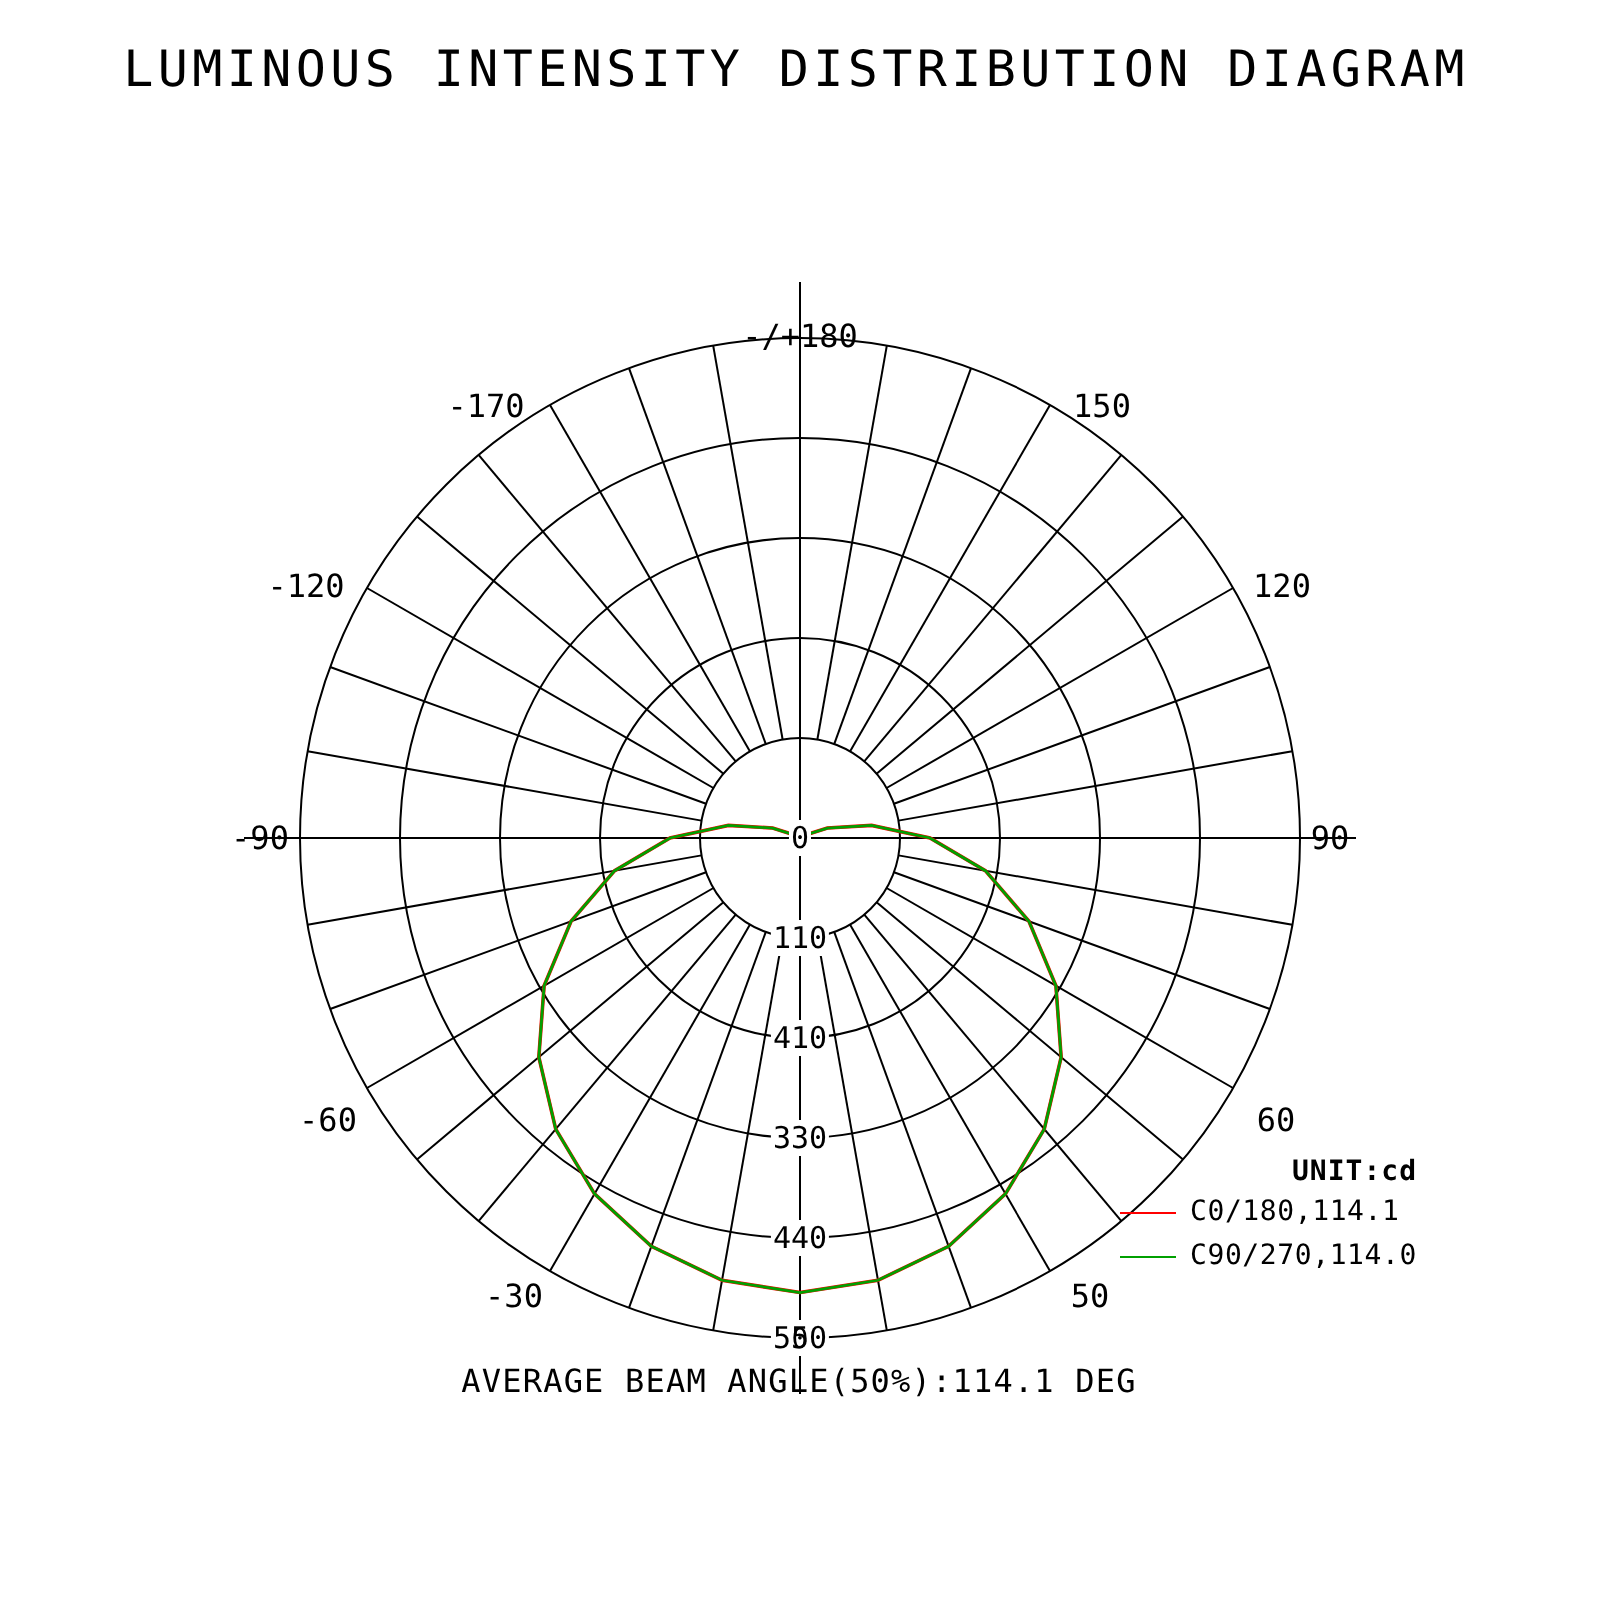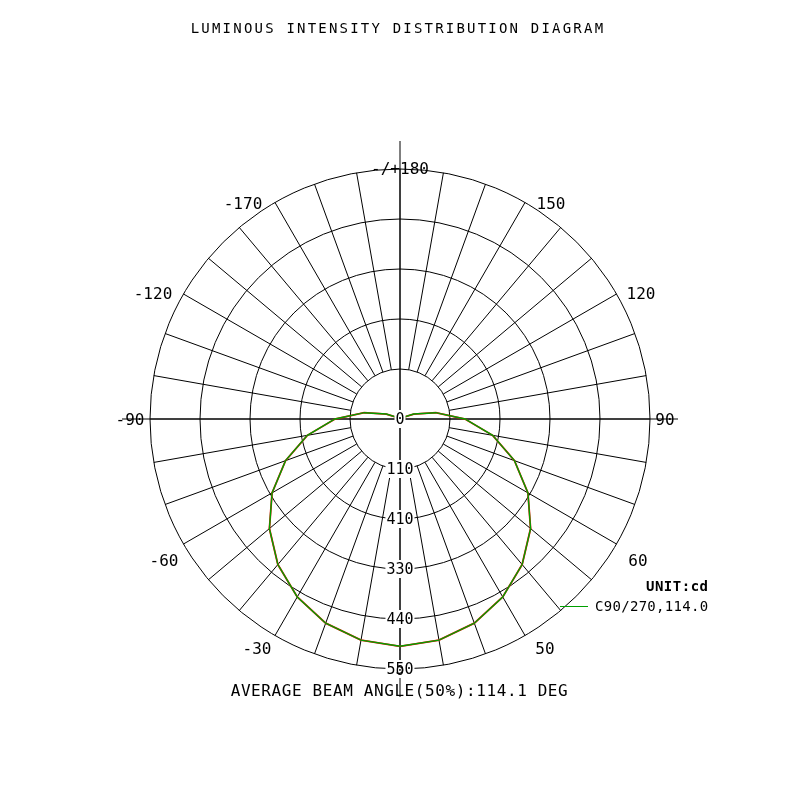--- a/index.html
+++ b/index.html
@@ -15,21 +15,21 @@
     color: #000000;
     overflow: hidden;
   }
   #chart-title {
     position: absolute;
     top: 20px;
     left: 0;
     width: 796px;
     text-align: center;
     font-family: "DejaVu Sans Mono", monospace;
-    font-size: 14px;
+    font-size: 25px;
     letter-spacing: 2.2px;
     font-weight: 400;
   }
   #polar-plot {
     position: absolute;
     top: 0;
     left: 0;
   }
   .axis-label {
     position: absolute;
@@ -176,18 +176,22 @@
     <div class="ring-label" style="left: 400px; top: 569px; transform: translate(-50%, -50%);">330</div>
     <div class="ring-label" style="left: 400px; top: 619px; transform: translate(-50%, -50%);">440</div>
     <div class="ring-label" style="left: 400px; top: 669px; transform: translate(-50%, -50%);">550</div>
   </div>
 
 <div id="zero-bottom-label">0</div>
 
 <div id="legend">
   <div id="legend-title">UNIT:cd</div>
   <div class="legend-row">
+    <span class="legend-swatch" style="border-top-color:#ff0000"></span>
+    <span class="legend-text">C0/180,114.1</span>
+  </div>
+  <div class="legend-row">
     <span class="legend-swatch" style="border-top-color:#00a000"></span>
     <span class="legend-text">C90/270,114.0</span>
   </div>
 </div>
 
 <div id="footer-note">AVERAGE BEAM ANGLE(50%):114.1 DEG</div>
 
 </body></html>

